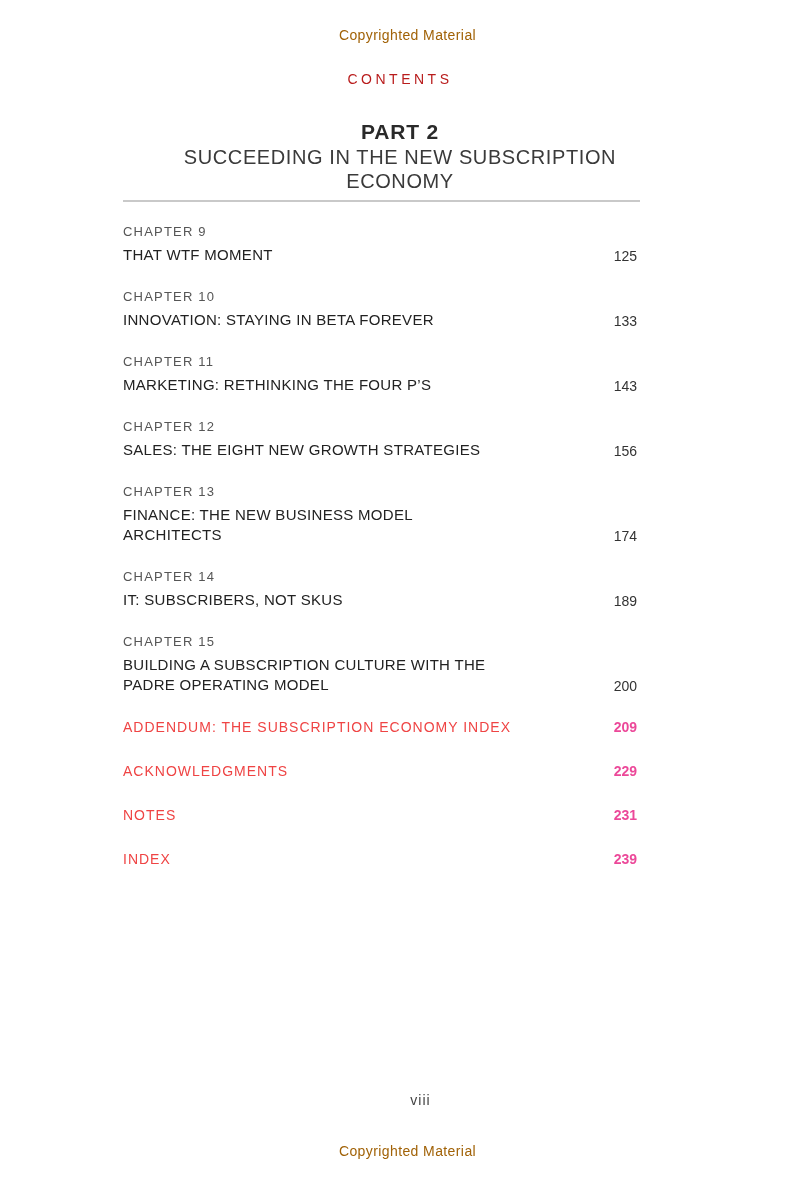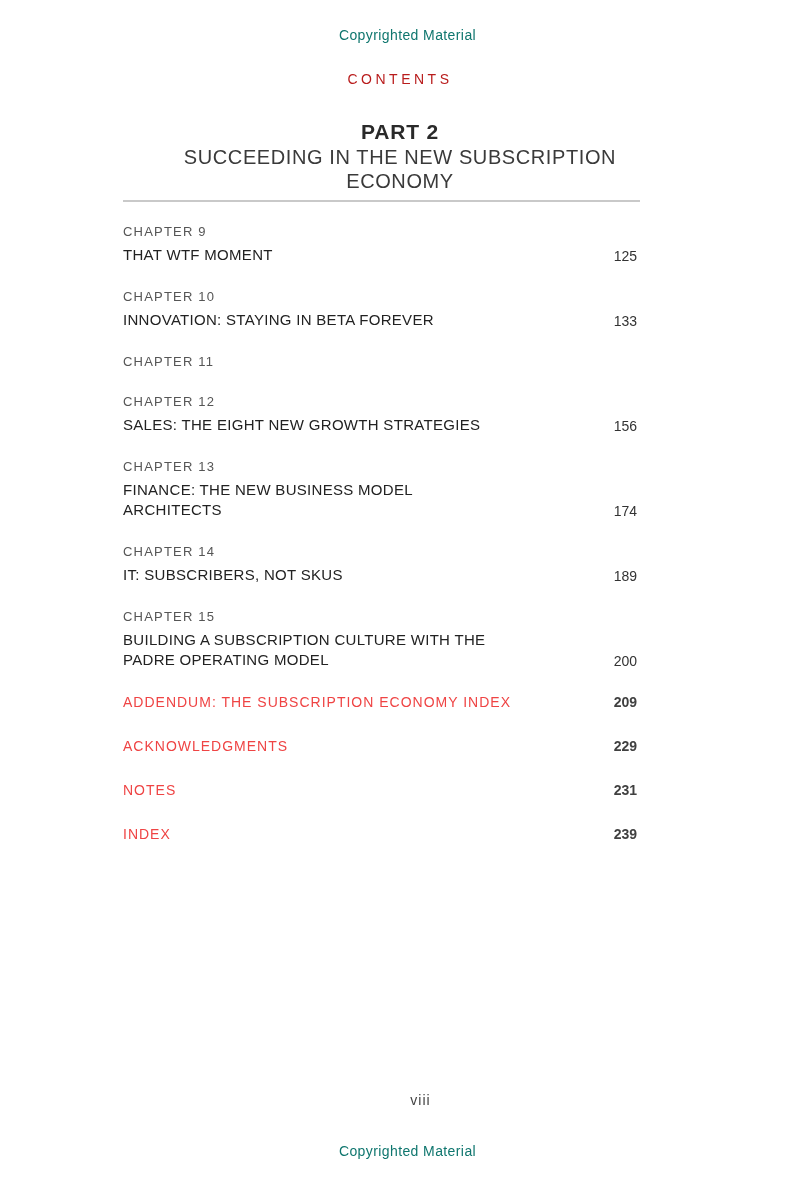--- a/index.html
+++ b/index.html
@@ -12,21 +12,21 @@
     width: 800px;
     height: 1185px;
     margin: 0 auto;
     background: #ffffff;
     font-family: "Liberation Sans", sans-serif;
     color: #222222;
     overflow: hidden;
   }
   .copyright {
     text-align: center;
-    color: #0f766e;
+    color: #a16207;
     font-size: 14px;
     letter-spacing: 0.4px;
     padding-left: 15px;
   }
   .copyright.top { padding-top: 27px; }
   .contents-header {
     text-align: center;
     margin-top: 28px;
     font-size: 14px;
     letter-spacing: 3.5px;
@@ -94,21 +94,21 @@
     line-height: 17px;
   }
   .back-title {
     font-size: 14px;
     letter-spacing: 1px;
     color: #ef4444;
   }
   .back-page {
     font-size: 14px;
     font-weight: bold;
-    color: #404040;
+    color: #ec4899;
   }
   .folio {
     position: absolute;
     left: 0;
     right: 0;
     top: 1092px;
     text-align: center;
     font-size: 14px;
     letter-spacing: 1px;
     color: #444444;
@@ -151,20 +151,24 @@
   <div class="chapter">
     <div class="chapter-label">CHAPTER 10</div>
     <div class="chapter-row">
       <div class="chapter-title">INNOVATION: STAYING IN BETA FOREVER</div>
       <div class="page-num">133</div>
     </div>
   </div>
 
   <div class="chapter">
     <div class="chapter-label">CHAPTER 11</div>
+    <div class="chapter-row">
+      <div class="chapter-title">MARKETING: RETHINKING THE FOUR P’S</div>
+      <div class="page-num">143</div>
+    </div>
   </div>
 
   <div class="chapter">
     <div class="chapter-label">CHAPTER 12</div>
     <div class="chapter-row">
       <div class="chapter-title">SALES: THE EIGHT NEW GROWTH STRATEGIES</div>
       <div class="page-num">156</div>
     </div>
   </div>
 

